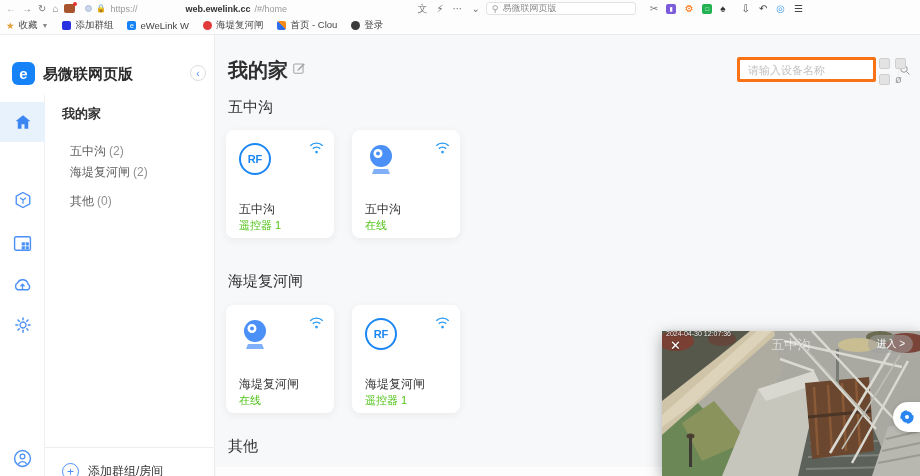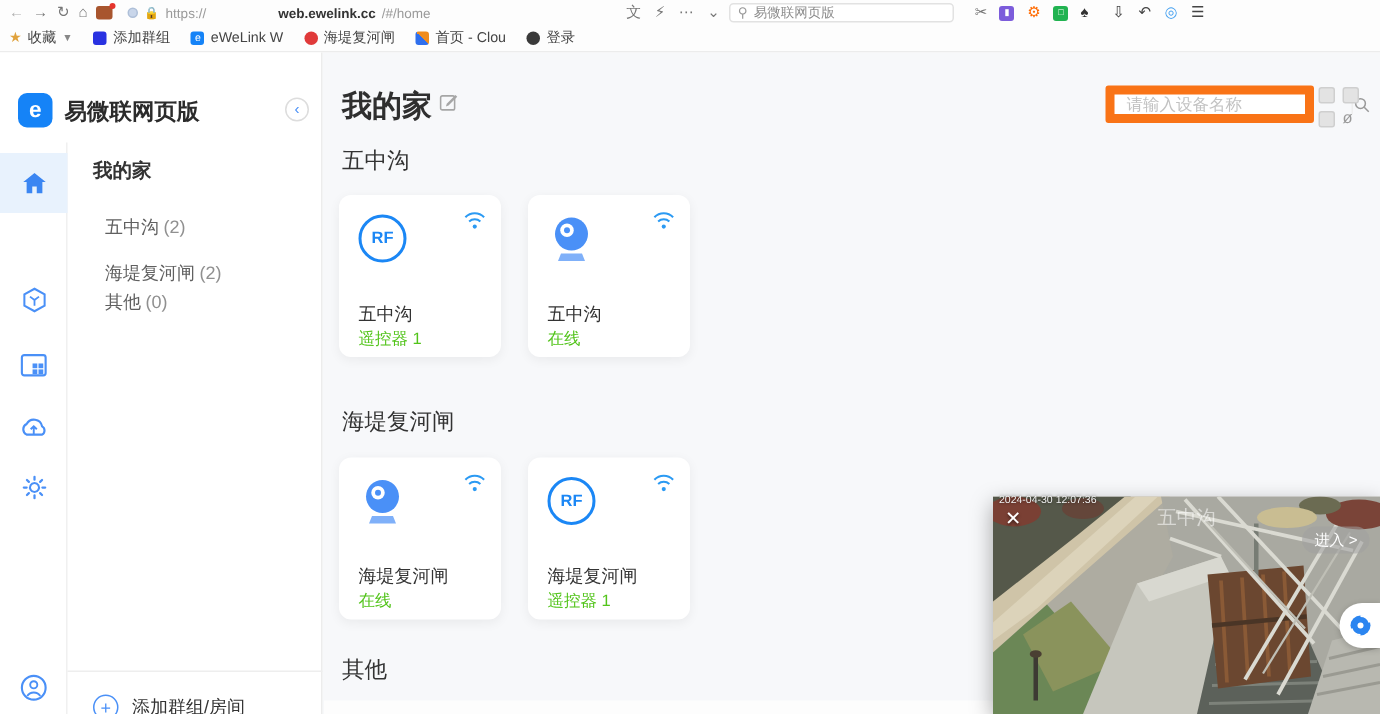--- a/index.html
+++ b/index.html
@@ -46,21 +46,21 @@
   .room .cnt { color:#909090; margin-left:3px; }
   #menu-divider { position:absolute; left:0; top:352px; width:170px; height:1px; background:#eee; }
   #add-row { position:absolute; left:17px; top:368px; display:flex; align-items:center; gap:9px; cursor:pointer; }
   #add-plus { width:17px; height:17px; border:1px solid #4a90f7; border-radius:50%; color:#4a90f7; font-size:12px; display:flex; align-items:center; justify-content:center; }
   #add-label { font-size:12px; color:#333; }
 
   
   #main { position:absolute; left:216px; top:0; width:704px; height:441px; }
   #page-title { position:absolute; left:12px; top:22px; font-size:20px; font-weight:bold; color:#2f2f2f; }
   #edit-ic { position:absolute; left:76px; top:26px; color:#a6a6a6; cursor:pointer; }
-  #search-wrap { position:absolute; left:521px; top:22px; width:139px; height:25px; background:#fff; border:6px solid #f97316; border-radius:2px; display:flex; }
+  #search-wrap { position:absolute; left:521px; top:22px; width:139px; height:25px; background:#fff; border:3px solid #f97316; border-radius:2px; display:flex; }
   #search-input { flex:1; border:0; outline:0; font-size:11px; padding:0 8px; color:#333; background:transparent; font-family:inherit; }
   #search-input::placeholder { color:#c2c2c2; }
   #search-btn { width:25px; border-left:1px solid #eee; display:flex; align-items:center; justify-content:center; cursor:pointer; color:#999; }
   #view-toggle { position:absolute; left:663px; top:23px; width:32px; height:29px; display:grid; grid-template-columns:12px 12px; grid-template-rows:12px 12px; gap:4px; }
   .vt-sq { width:11px; height:11px; background:#e3e3e3; border:1px solid #cfcfcf; border-radius:2px; cursor:pointer; }
   .vt-eye { border:0; background:transparent; color:#9a9a9a; font-size:11px; line-height:11px; cursor:pointer; }
 
   .section-title { position:absolute; left:12px; font-size:15px; color:#333; font-weight:500; }
   .card { position:absolute; width:108px; height:108px; background:#fff; border-radius:8px; box-shadow:0 2px 8px rgba(0,0,0,.06); cursor:pointer;text-decoration:underline; }
   .card .wifi { position:absolute; right:10px; top:10px; }
@@ -69,21 +69,21 @@
   .dev-name { position:absolute; left:13px; top:71px; font-size:12px; color:#333; }
   .dev-status { position:absolute; left:13px; top:88px; font-size:11px; color:#52c41a; }
   #bottom-strip { position:absolute; left:0; bottom:0; width:704px; height:9px; background:#fdfdfd; }
 
   
   #video { position:absolute; left:662px; top:331px; width:258px; height:145px; box-shadow:0 4px 14px rgba(0,0,0,.35); overflow:visible; cursor:pointer; }
   #video svg.scene { position:absolute; left:0; top:0; }
   #vid-ts { position:absolute; left:4px; top:-1px; font-size:7px; color:#f0f0f0; text-shadow:0 0 2px rgba(0,0,0,.6); white-space:nowrap; }
   #vid-close { position:absolute; left:8px; top:7px; color:#fff; font-size:13px; text-shadow:0 1px 2px rgba(0,0,0,.5); cursor:pointer; }
   #vid-mark { position:absolute; left:50%; top:5px; transform:translateX(-50%); color:rgba(255,255,255,.55); font-size:13px; }
-  #vid-enter { position:absolute; right:7px; top:20px; background:rgba(160,160,160,.55); color:#fff; font-size:10px; padding:2px 8px; border-radius:10px; cursor:pointer; }
+  #vid-enter { position:absolute; right:7px; top:4px; background:rgba(160,160,160,.55); color:#fff; font-size:10px; padding:2px 8px; border-radius:10px; cursor:pointer; }
   #vid-side-btn { position:absolute; right:0; top:71px; width:27px; height:30px; background:#fff; border-radius:15px 0 0 15px; box-shadow:0 1px 4px rgba(0,0,0,.2); display:flex; align-items:center; justify-content:center; cursor:pointer; }
 </style>
 </head>
 <body>
 
 <div id="chrome">
   <div id="toolbar">
     <span class="tb-ic dim">←</span>
     <span class="tb-ic">→</span>
     <span class="tb-ic">↻</span>
@@ -205,21 +205,21 @@
             <circle cx="12" cy="12" r="10" fill="none" stroke="#4a90f7" stroke-width="1.8"></circle>
             <circle cx="12" cy="9.5" r="3" fill="none" stroke="#4a90f7" stroke-width="1.6"></circle>
             <path d="M6.5 19 A6.5 6.5 0 0 1 17.5 19" fill="none" stroke="#4a90f7" stroke-width="1.6"></path>
           </svg>
       </div>
     </div>
 
     <div id="menu">
       <div id="menu-home">我的家</div>
       <div class="room" style="top:48px"><span>五中沟</span><span class="cnt">(2)</span></div>
-      <div class="room" style="top:79px"><span>海堤复河闸</span><span class="cnt">(2)</span></div>
+      <div class="room" style="top:69px"><span>海堤复河闸</span><span class="cnt">(2)</span></div>
       <div class="room" style="top:98px"><span>其他</span><span class="cnt">(0)</span></div>
       <div id="menu-divider"></div>
       <div id="add-row">
         <span id="add-plus">+</span>
         <span id="add-label">添加群组/房间</span>
       </div>
     </div>
   </div>
 
   <div id="main">

